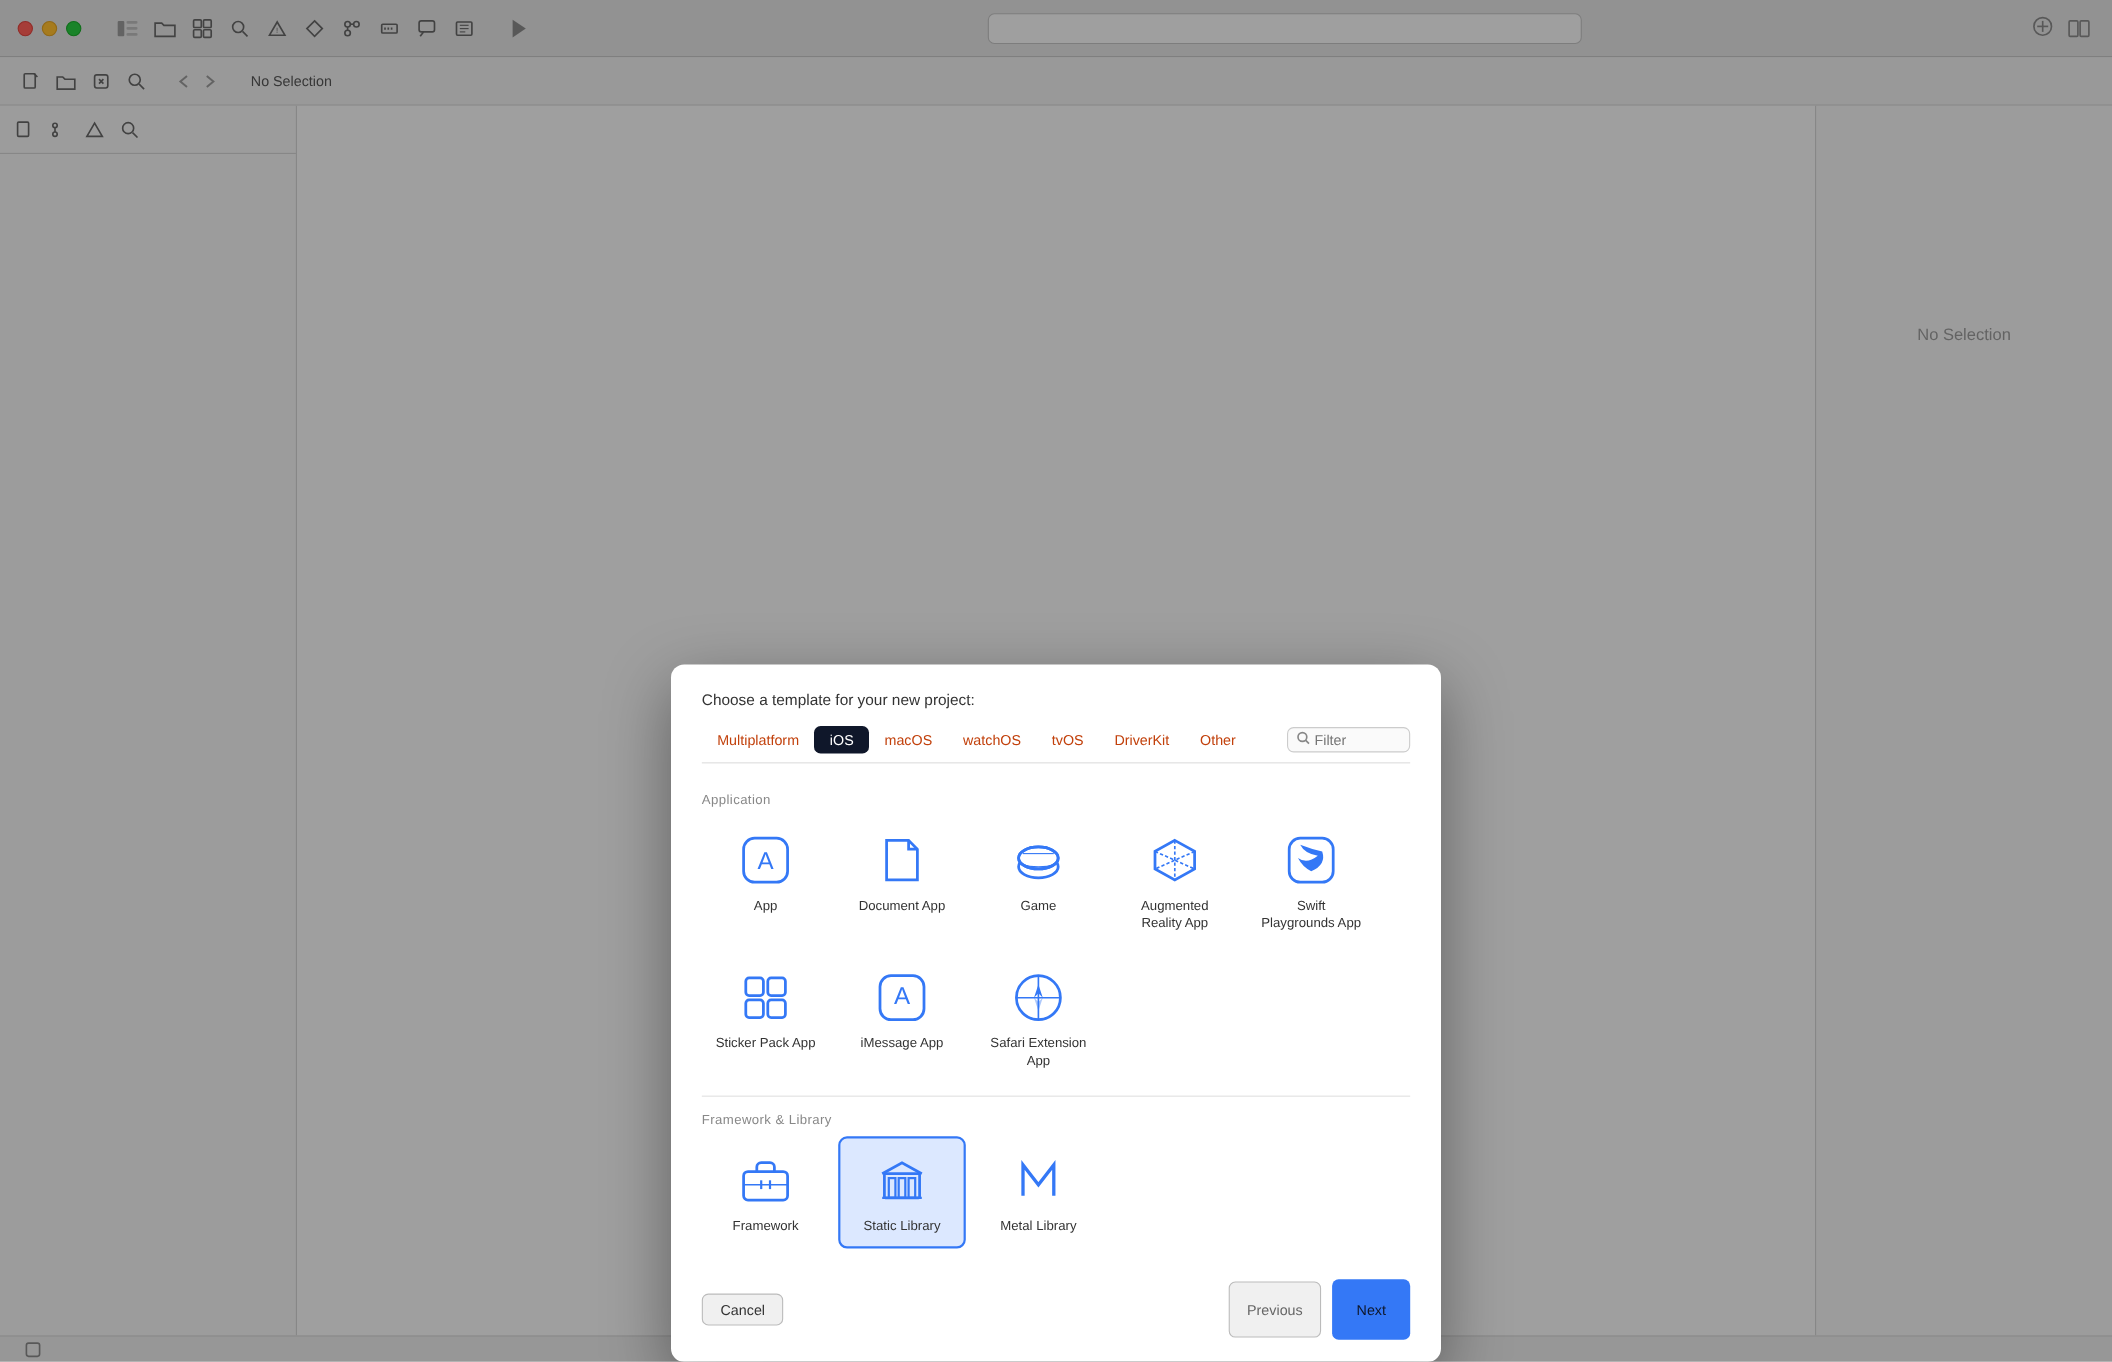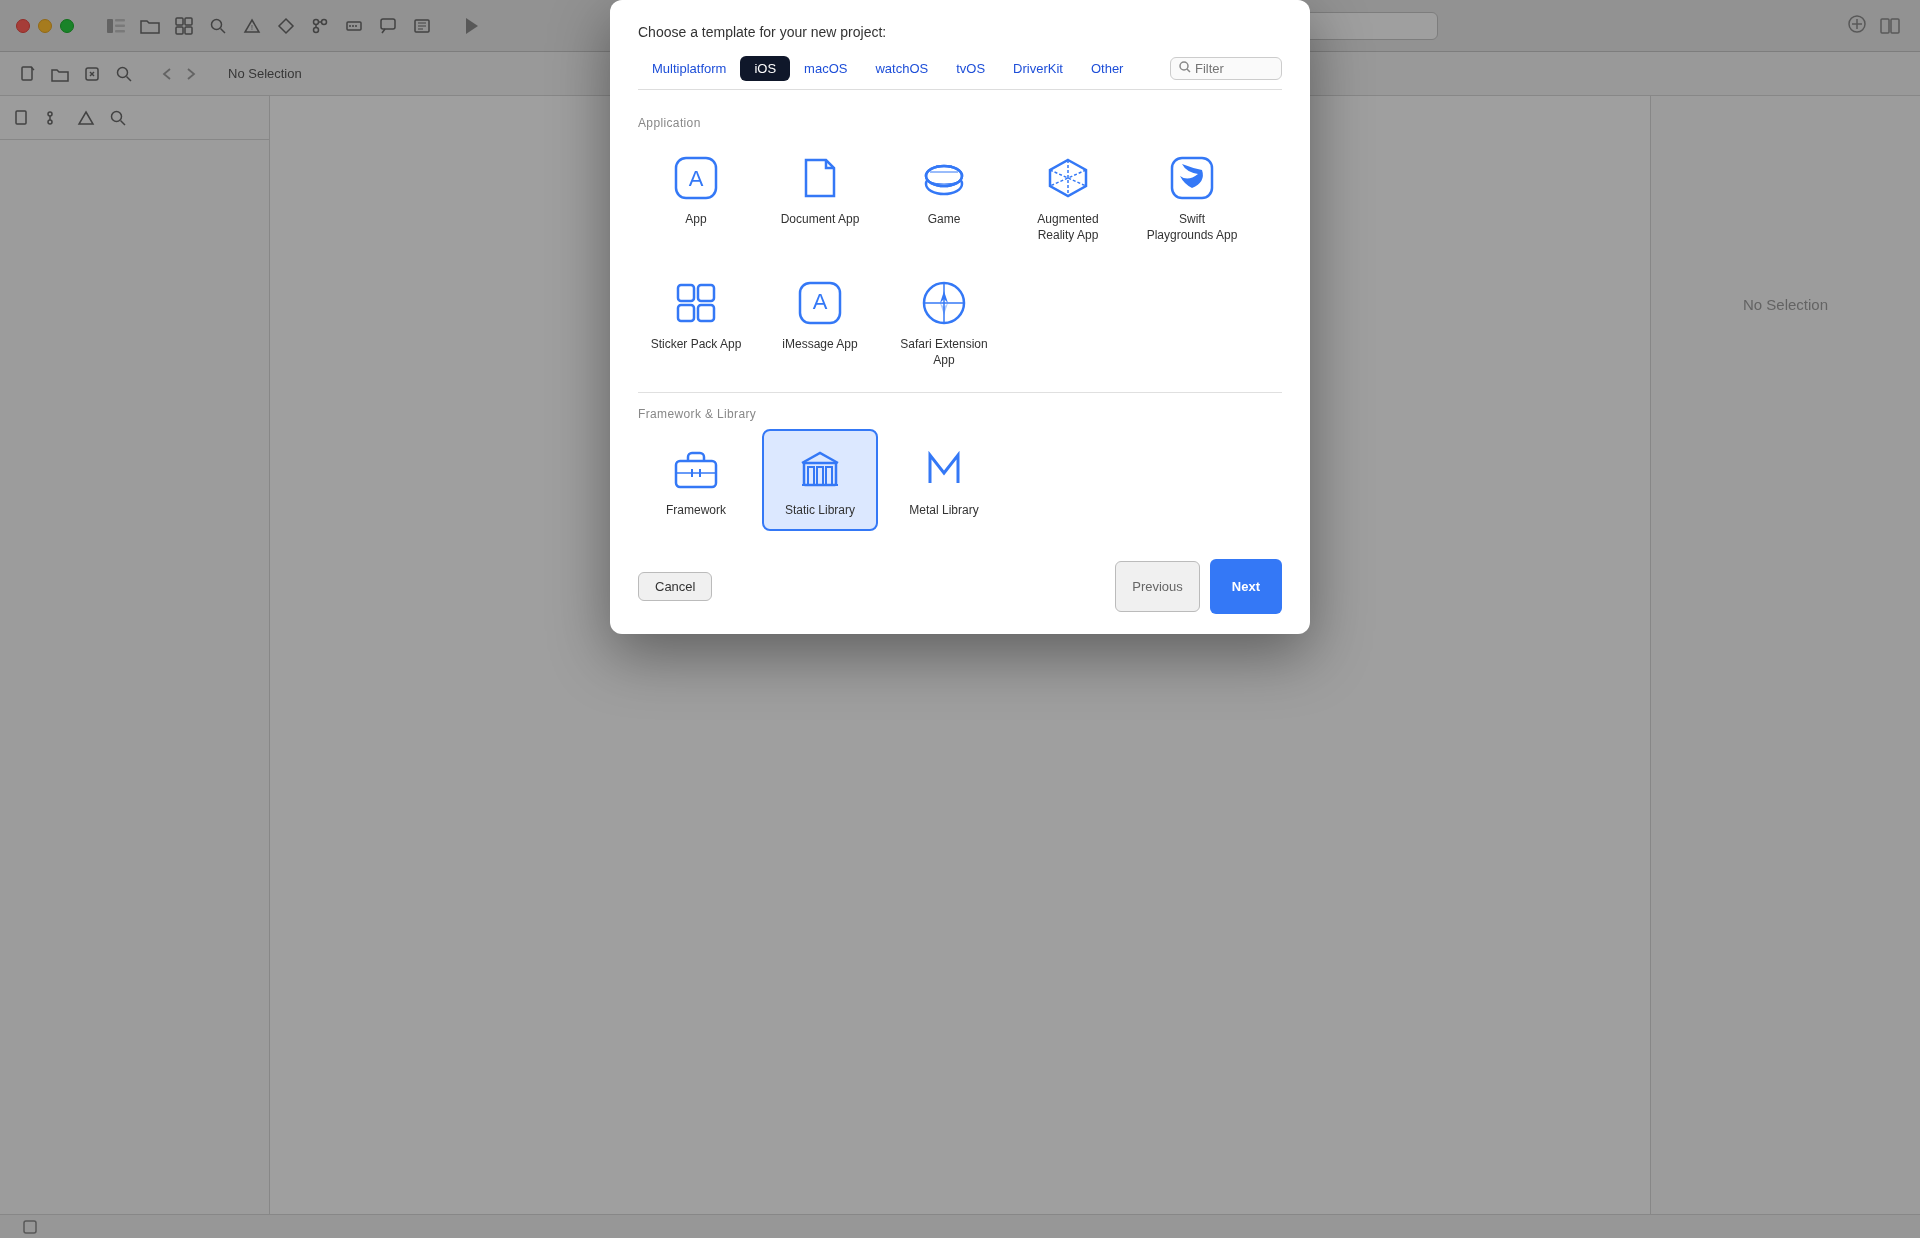--- a/index.html
+++ b/index.html
@@ -213,21 +213,21 @@
       padding: 0 16px;
       flex-shrink: 0;
     }
 
     
     .overlay {
       position: absolute;
       top: 0; left: 0; right: 0; bottom: 0;
       background: rgba(0,0,0,0.35);
       display: flex;
-      align-items: flex-start;
+      align-items: flex-end;
       justify-content: center;
       z-index: 100;
     }
 
     
     .dialog {
       width: 700px;
       background: #ffffff;
       border-radius: 12px;
       box-shadow: 0 20px 60px rgba(0,0,0,0.4);
@@ -248,21 +248,21 @@
       display: flex;
       align-items: center;
       gap: 0;
       border-bottom: 1px solid #ddd;
       padding-bottom: 8px;
     }
 
     .tab {
       padding: 5px 14px;
       font-size: 13px;
-      color: #1d4ed8;
+      color: #c2410c;
       cursor: pointer;
       border-radius: 6px;
       border: none;
       background: none;
       white-space: nowrap;
     }
 
     .tab.active {
       background: #0f172a;
       color: #fff;
@@ -381,23 +381,23 @@
       cursor: pointer;
       color: #666;
     }
 
     .btn-next {
       padding: 20px 22px;
       font-size: 13px;
       border-radius: 6px;
       border: none;
       background: #3478f6;
-      color: #ffffff;
-      cursor: pointer;
-      font-weight: 700;
+      color: #0f172a;
+      cursor: pointer;
+      font-weight: 400;
     }
 
     
     svg {
       overflow: visible;
     }
 
     
     .sidebar-top-toolbar {
       height: 44px;

